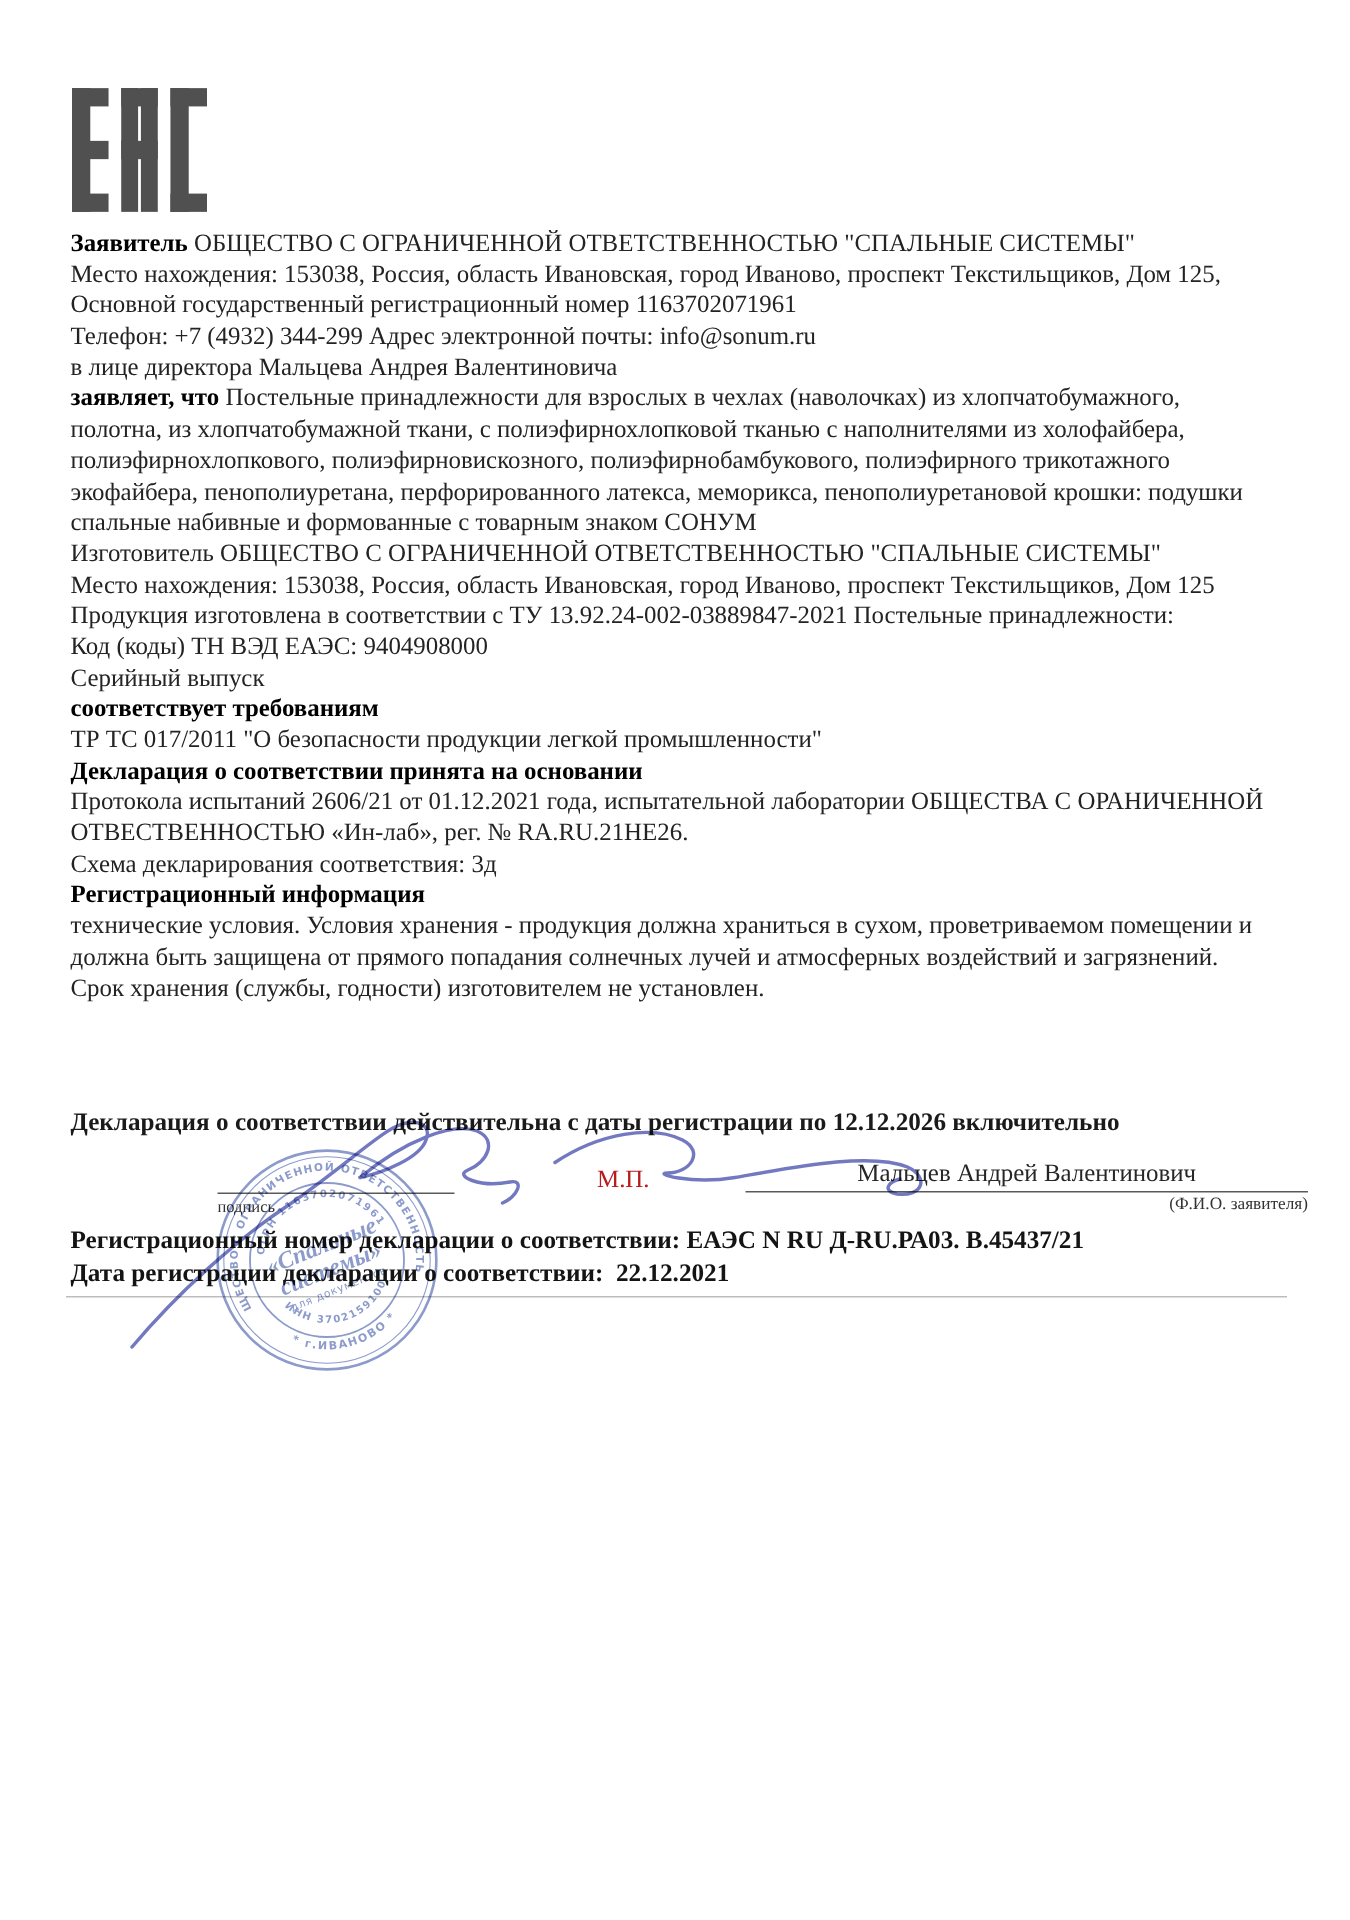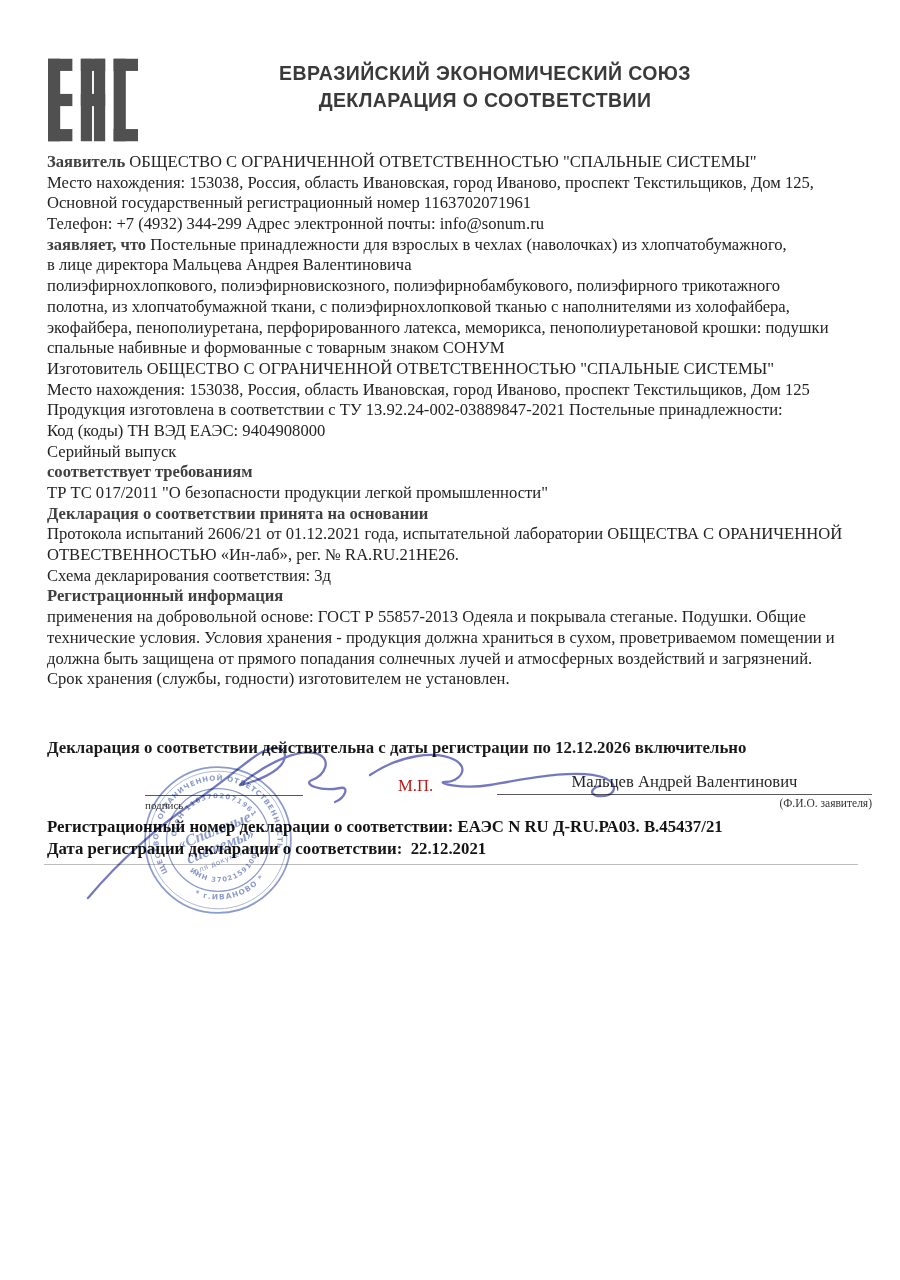--- a/index.html
+++ b/index.html
@@ -14,21 +14,21 @@
     position:absolute; left:170px; top:60px; width:630px; text-align:center;
     font-family:"Liberation Sans", sans-serif; font-weight:bold;
     font-size:19.5px; line-height:27px; color:#3a3a3a; letter-spacing:.4px;
   }
   
   .doc-body{
     position:absolute; left:47px; top:152px; width:826px;
     font-size:16.6px; line-height:20.7px; color:#232323;
   }
   .ln{white-space:nowrap; height:20.7px; overflow:visible;}
-  .ln b{font-weight:bold; color:#404040;}
+  .ln b{font-weight:bold; color:#000000;}
   .validity{
     position:absolute; left:47px; top:738px; white-space:nowrap;
     font-weight:bold; font-size:16.8px; color:#1a1a1a;
   }
   .mp{position:absolute; left:398px; top:776px; font-size:16.6px; color:#b91c1c;}
   .sig-line-left{position:absolute; left:145px; top:795px; width:158px; border-top:1.4px solid #5a5a5a;}
   .sig-caption-left{position:absolute; left:145px; top:799px; width:158px; text-align:left; font-size:11px; color:#333;}
   .name-above{position:absolute; left:497px; top:772px; width:375px; text-align:center; font-size:16.6px; color:#262626;}
   .sig-line-right{position:absolute; left:497px; top:794px; width:375px; border-top:1.4px solid #5a5a5a;}
   .sig-caption-right{position:absolute; left:497px; top:797px; width:375px; text-align:right; font-size:11.5px; color:#333;}
@@ -56,49 +56,44 @@
       <rect x="49" y="0" width="12" height="88"></rect>
       <rect x="35" y="0" width="26" height="13"></rect>
       <rect x="35" y="37.5" width="26" height="13"></rect>
 
       <rect x="70" y="0" width="13" height="88"></rect>
       <rect x="70" y="0" width="26" height="13"></rect>
       <rect x="70" y="75" width="26" height="13"></rect>
     </g>
   </svg>
 
-  <div class="title-block">
-    <div>ЕВРАЗИЙСКИЙ ЭКОНОМИЧЕСКИЙ СОЮЗ</div>
-    <div>ДЕКЛАРАЦИЯ О СООТВЕТСТВИИ</div>
-  </div>
 
   <div class="doc-body">
       <div class="ln"><b>Заявитель</b><span> ОБЩЕСТВО С ОГРАНИЧЕННОЙ ОТВЕТСТВЕННОСТЬЮ "СПАЛЬНЫЕ СИСТЕМЫ"</span></div>
       <div class="ln"><b></b><span>Место нахождения: 153038, Россия, область Ивановская, город Иваново, проспект Текстильщиков, Дом 125,</span></div>
       <div class="ln"><b></b><span>Основной государственный регистрационный номер 1163702071961</span></div>
       <div class="ln"><b></b><span>Телефон: +7 (4932) 344-299 Адрес электронной почты: info@sonum.ru</span></div>
+      <div class="ln"><b></b><span>в лице директора Мальцева Андрея Валентиновича</span></div>
       <div class="ln"><b>заявляет, что</b><span> Постельные принадлежности для взрослых в чехлах (наволочках)  из хлопчатобумажного,</span></div>
-      <div class="ln"><b></b><span>в лице директора Мальцева Андрея Валентиновича</span></div>
+      <div class="ln"><b></b><span>полотна, из хлопчатобумажной ткани, с полиэфирнохлопковой тканью с наполнителями из холофайбера,</span></div>
       <div class="ln"><b></b><span>полиэфирнохлопкового, полиэфирновискозного, полиэфирнобамбукового, полиэфирного трикотажного</span></div>
-      <div class="ln"><b></b><span>полотна, из хлопчатобумажной ткани, с полиэфирнохлопковой тканью с наполнителями из холофайбера,</span></div>
       <div class="ln"><b></b><span>экофайбера, пенополиуретана, перфорированного латекса, меморикса, пенополиуретановой крошки: подушки</span></div>
       <div class="ln"><b></b><span>спальные набивные и формованные с товарным знаком СОНУМ</span></div>
       <div class="ln"><b></b><span>Изготовитель ОБЩЕСТВО С ОГРАНИЧЕННОЙ ОТВЕТСТВЕННОСТЬЮ "СПАЛЬНЫЕ СИСТЕМЫ"</span></div>
       <div class="ln"><b></b><span>Место нахождения: 153038, Россия, область Ивановская, город Иваново, проспект Текстильщиков, Дом 125</span></div>
       <div class="ln"><b></b><span>Продукция изготовлена в соответствии с ТУ 13.92.24-002-03889847-2021 Постельные принадлежности:</span></div>
       <div class="ln"><b></b><span>Код (коды) ТН ВЭД ЕАЭС: 9404908000</span></div>
       <div class="ln"><b></b><span>Серийный выпуск</span></div>
       <div class="ln"><b>соответствует требованиям</b><span></span></div>
       <div class="ln"><b></b><span>ТР ТС 017/2011 "О безопасности продукции легкой промышленности"</span></div>
       <div class="ln"><b>Декларация о соответствии принята на основании</b><span></span></div>
       <div class="ln"><b></b><span>Протокола испытаний 2606/21 от 01.12.2021 года, испытательной лаборатории ОБЩЕСТВА С ОРАНИЧЕННОЙ</span></div>
       <div class="ln"><b></b><span>ОТВЕСТВЕННОСТЬЮ «Ин-лаб», рег. № RA.RU.21НЕ26.</span></div>
       <div class="ln"><b></b><span>Схема декларирования соответствия: 3д</span></div>
       <div class="ln"><b>Регистрационный информация</b><span></span></div>
-      <div class="ln"><b></b><span>применения на добровольной основе: ГОСТ Р 55857-2013 Одеяла и покрывала стеганые. Подушки. Общие</span></div>
       <div class="ln"><b></b><span>технические условия. Условия хранения - продукция должна храниться в сухом, проветриваемом помещении и</span></div>
       <div class="ln"><b></b><span>должна быть защищена от прямого попадания солнечных лучей и атмосферных воздействий и загрязнений.</span></div>
       <div class="ln"><b></b><span>Срок хранения (службы, годности) изготовителем не установлен.</span></div>
     </div>
 
   <div class="validity">Декларация о соответствии действительна с даты регистрации по 12.12.2026 включительно</div>
 
   <div class="mp">М.П.</div>
   <div class="sig-line-left"></div>
   <div class="sig-caption-left">подпись</div>

